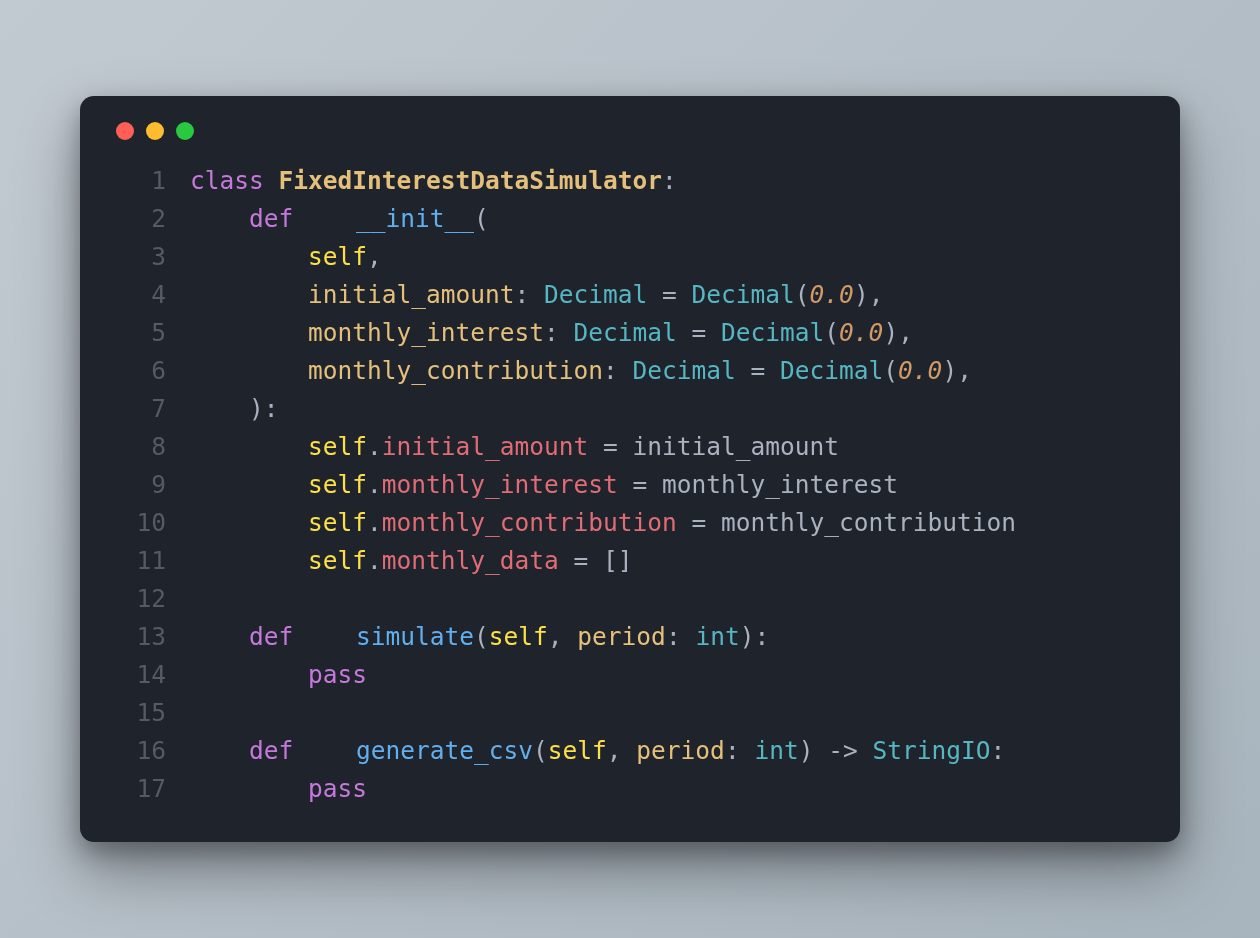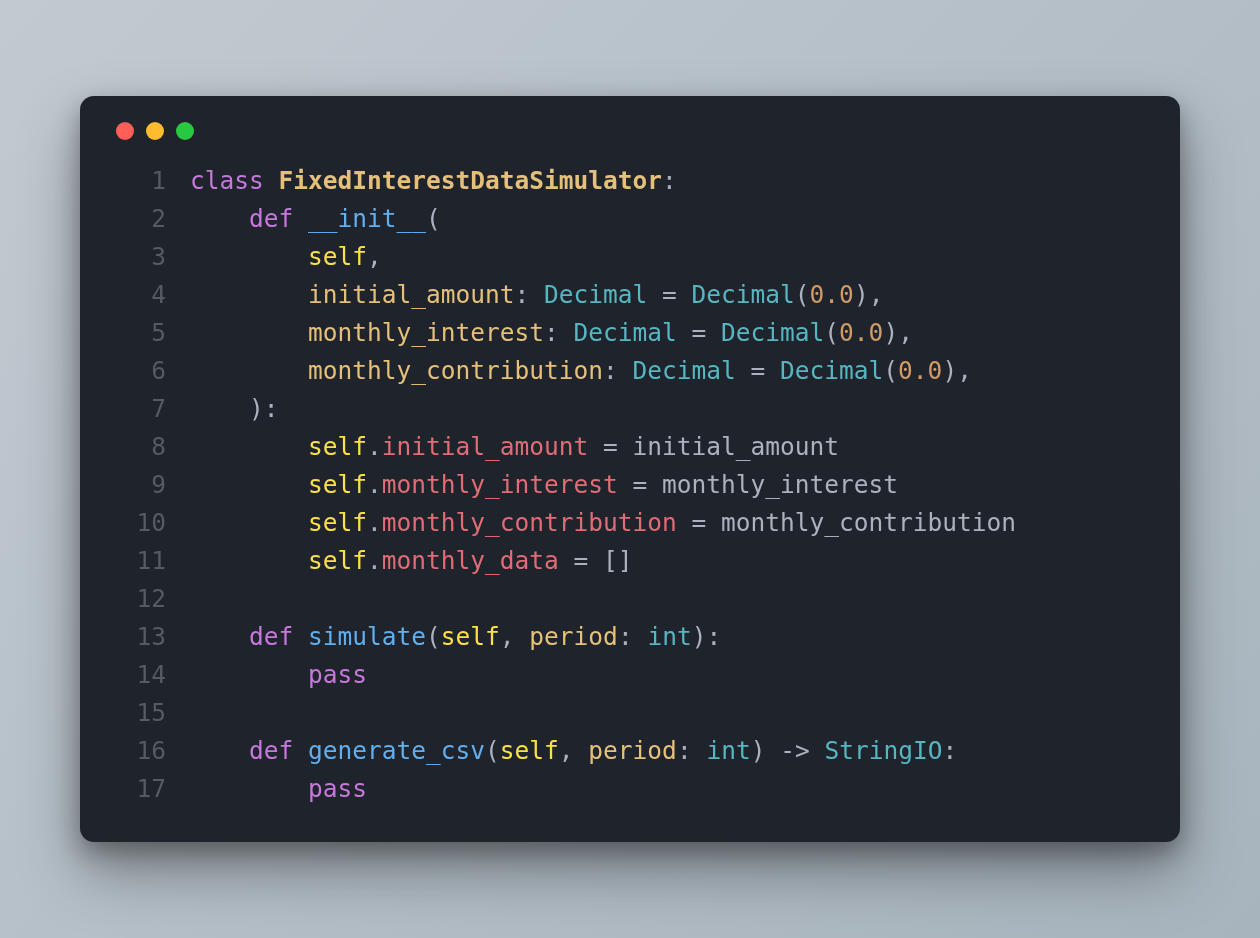--- a/index.html
+++ b/index.html
@@ -47,25 +47,25 @@
   .ln {
     color: #555a63;
     width: 54px;
     text-align: right;
     margin-right: 24px;
     user-select: none;
     flex-shrink: 0;
   }
   .kw   { color: #c678dd; text-align: right; }   
   .cls  { color: #e5c07b; font-weight: bold; }   
-  .fn   { color: #61afef; }   
+  .fn   { color: #61afef; margin-left: 48px; }   
   .slf  { color: #fde047; }
   .prm  { color: #e5c07b; }   
   .typ  { color: #56b6c2; }   
-  .num  { color: #d19a66; }   
+  .num  { color: #d19a66; font-style: italic; }   
   .op   { color: #abb2bf; }   
   .id   { color: #abb2bf; }   
   .attr { color: #e06c75; }   
   .call { color: #56b6c2; }
 </style>
 </head>
 <body>
 
 <div class="window">
   <div class="titlebar">

